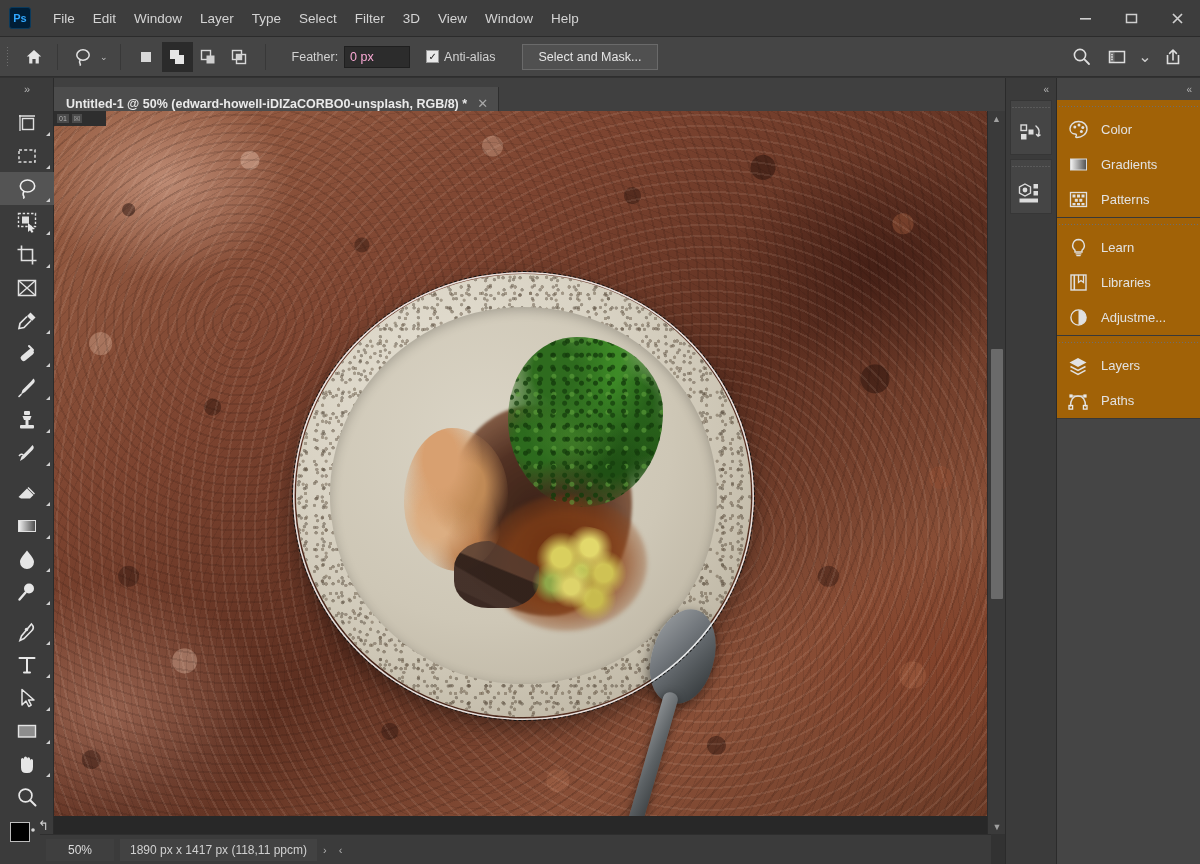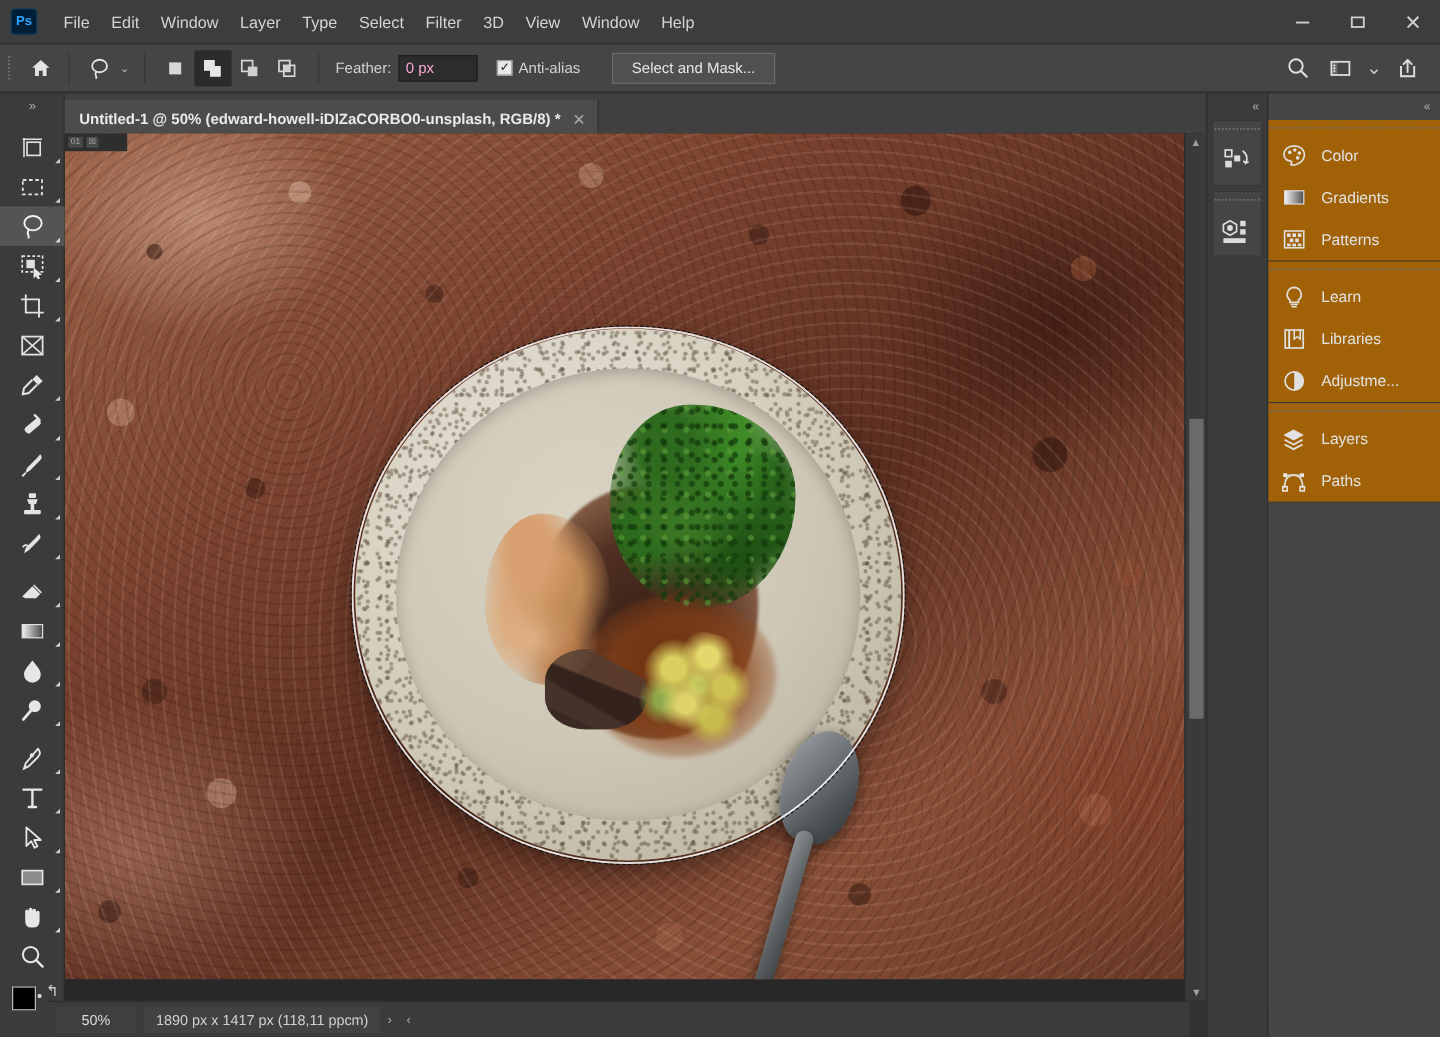--- a/index.html
+++ b/index.html
@@ -59,21 +59,21 @@
   .tool-preset {
     display: flex; align-items: center; gap: 4px; padding: 0 6px;
   }
   .lasso-icon { width: 26px; height: 26px; display:flex; align-items:center; justify-content:center; }
   .chev { font-size: 9px; color: #c0c0c0; }
   .boolgroup { display: flex; align-items: center; gap: 0px; margin-left: 4px; }
   .boolbtn {
     width: 31px; height: 30px; display: flex; align-items: center; justify-content: center;
   }
   .boolbtn.active { background: #2b2b2b; }
-  .opt-label { font-size: 12.5px; color: #d2d2d2; margin-left: 8px; margin-right: 6px; }
+  .opt-label { font-size: 12.5px; color: #d2d2d2; margin-left: 20px; margin-right: 6px; }
   .opt-input {
     width: 66px; height: 22px; background: #2c2c2c; border: 1px solid #1f1f1f;
     color: #f9a8d4; font-size: 12.5px; padding: 0 5px; line-height: 20px;
     font-family: "Liberation Sans", sans-serif;
   }
   .checkrow { display: flex; align-items: center; gap: 5px; margin-left: 16px; }
   .checkbox {
     width: 13px; height: 13px; background: #e8e8e8; border: 1px solid #9a9a9a;
     display: flex; align-items: center; justify-content: center;
     color: #1a1a1a; font-size: 10px; line-height: 1;
@@ -117,21 +117,21 @@
   .sw-bg {
     position: absolute; left: 22px; top: 18px; width: 20px; height: 20px;
     background: #fff; border: 1px solid #8a8a8a; z-index: -1;
   }
   .sw-swap { position: absolute; right: 5px; top: 2px; color: #cfcfcf; font-size: 13px; }
 
   
   .tabstrip {
     position: absolute; top: 78px; left: 54px; width: 951px; height: 43px;
     background: #404040; border-bottom: 1px solid #2b2b2b;
-    display: flex; align-items: center;
+    display: flex; align-items: flex-end;
   }
   .doctab {
     height: 33px; display: flex; align-items: center; gap: 10px;
     padding: 0 10px 0 12px; background: #4c4c4c;
     border-right: 1px solid #2e2e2e;
     font-size: 12.5px; font-weight: bold; color: #eaeaea;
     white-space: nowrap;
   }
   .tab-close { color: #a8a8a8; font-size: 13px; font-weight: normal; }
 

